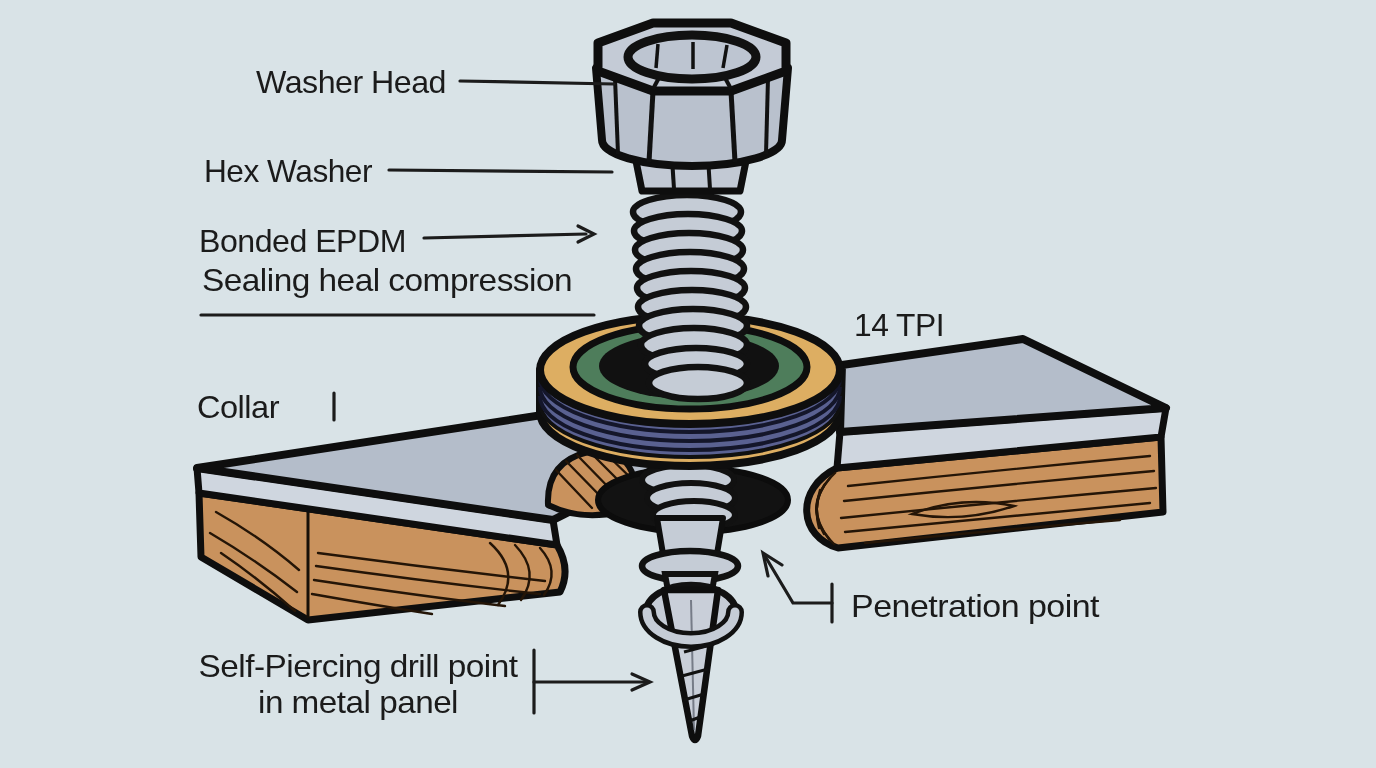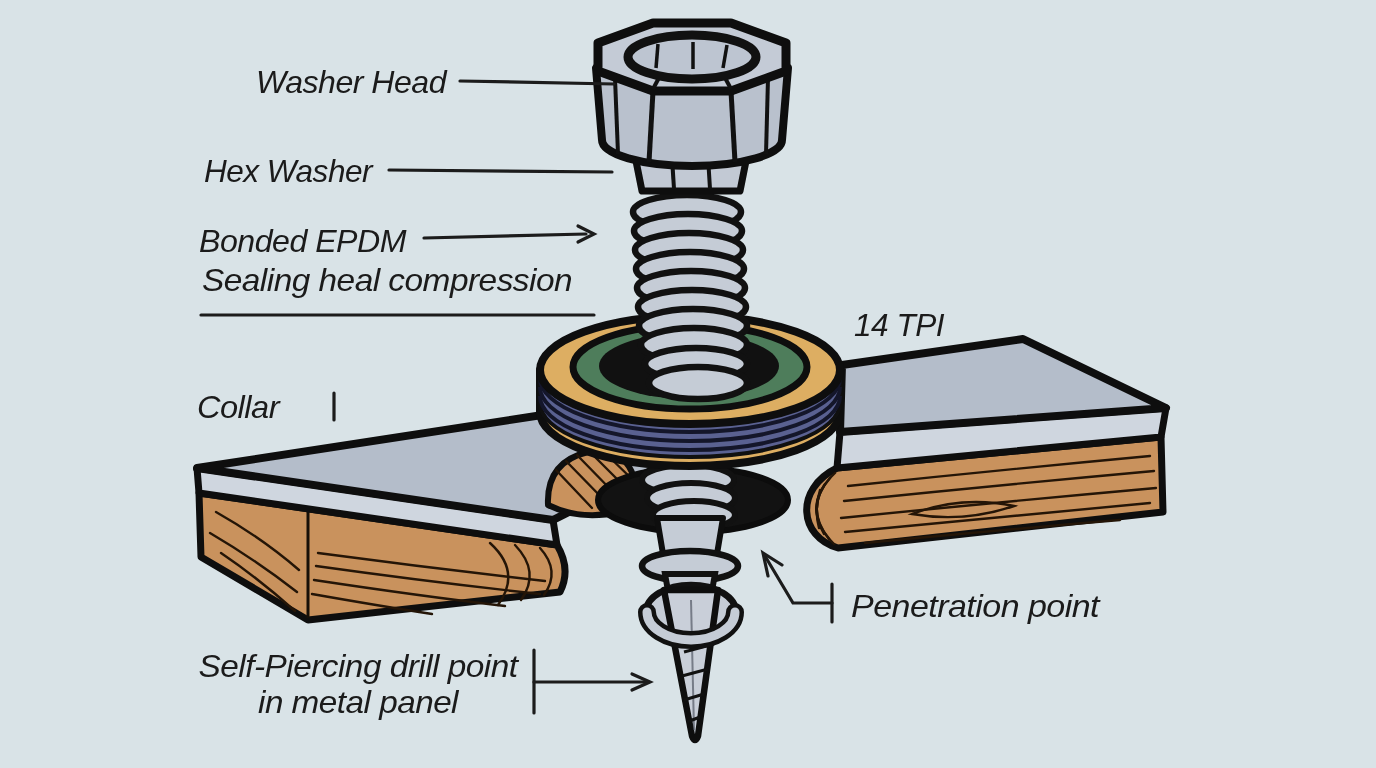--- a/index.html
+++ b/index.html
@@ -1,16 +1,16 @@
 <!DOCTYPE html>
 <html><head>
 <meta charset="utf-8">
 <style>
   html,body{margin:0;padding:0;background:#d9e3e7;}
-  .stage{position:relative;width:1280px;height:768px;overflow:hidden;background:#d9e3e7;font-style:italic;}
+  .stage{position:relative;width:1280px;height:768px;overflow:hidden;background:#d9e3e7;}
   svg{display:block;}
   text{font-family:"Liberation Sans", sans-serif;fill:#1b1b1b;}
   .lbl{font-size:32px;letter-spacing:-0.5px;}
   .leader{stroke:#1c1c1c;stroke-width:3.2;fill:none;stroke-linecap:round;}
   .outline{stroke:#0e0e0e;stroke-linejoin:round;}
   .grain{stroke:#241507;stroke-width:2.4;fill:none;stroke-linecap:round;}
 </style>
 </head>
 <body>
 

